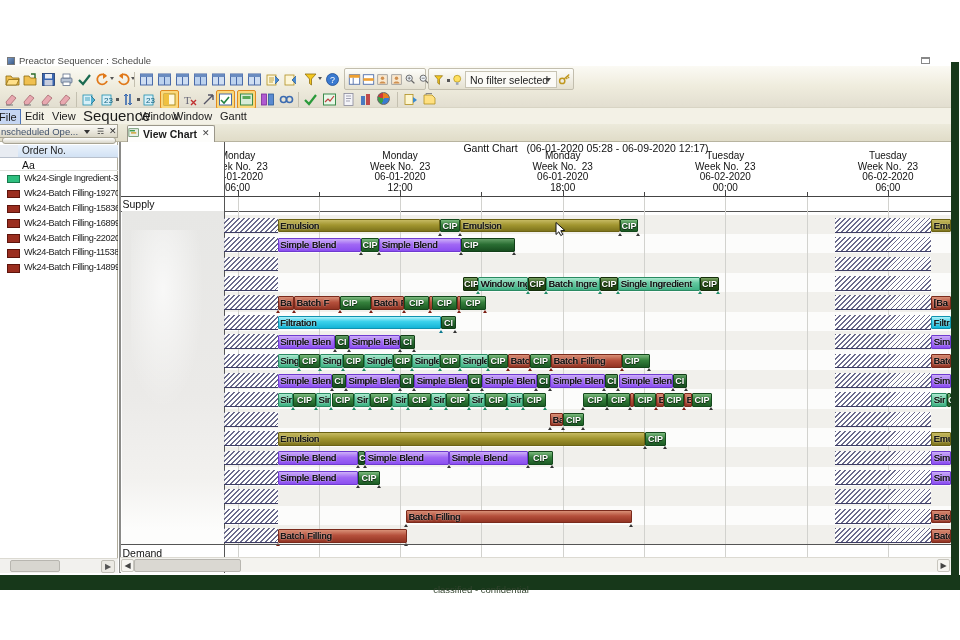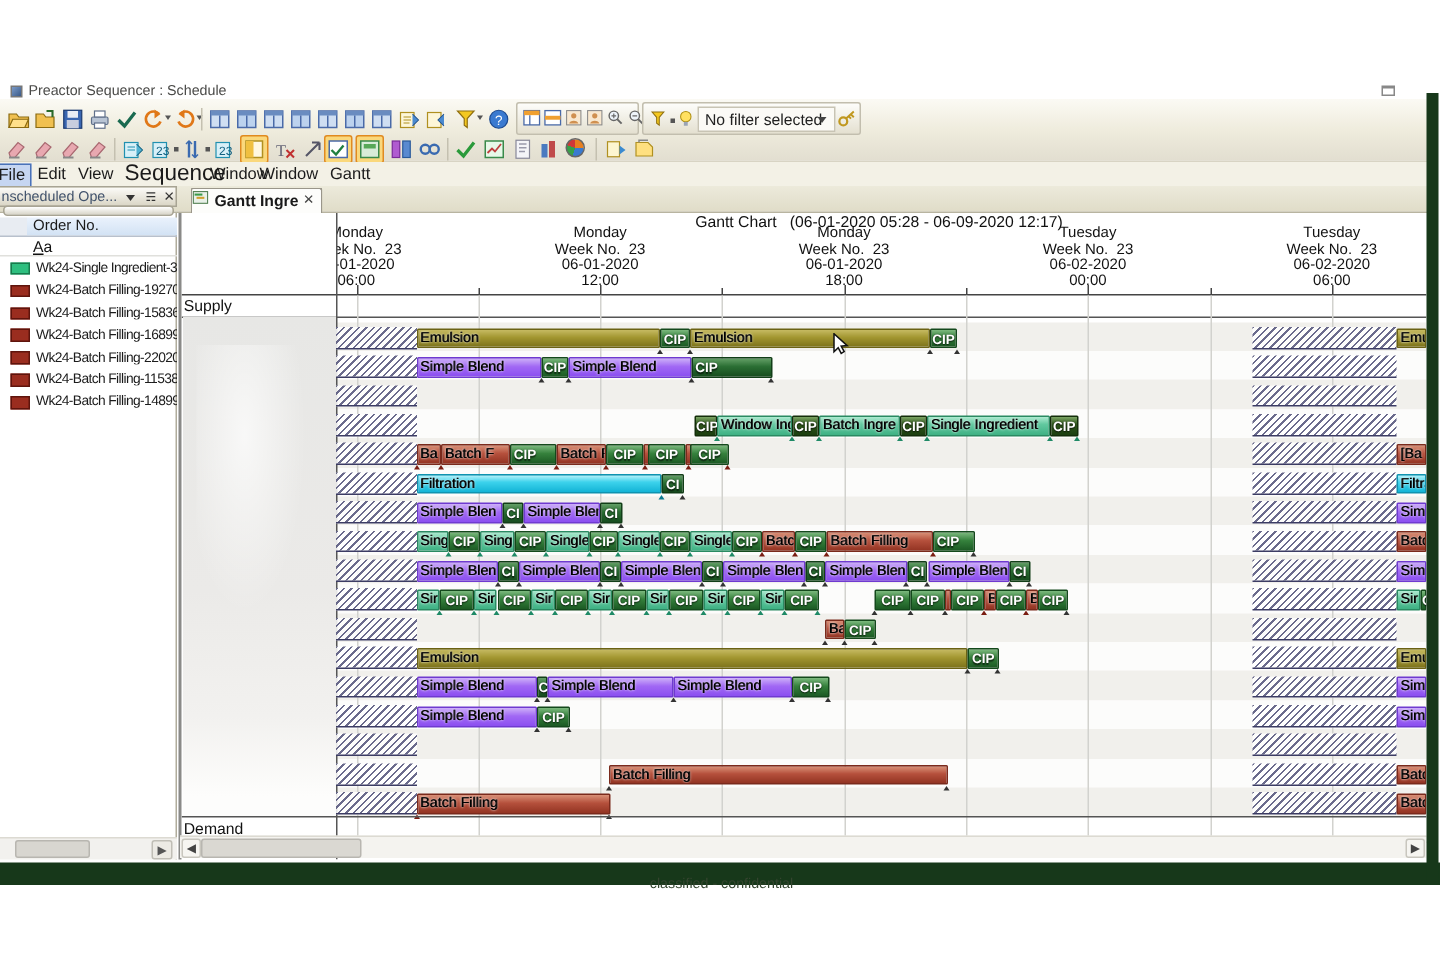--- a/index.html
+++ b/index.html
@@ -246,21 +246,21 @@
 <div class="ab" style="left:0;top:124px;width:118px;height:14px;background:linear-gradient(180deg,#fcfbf8,#dad6c6);border:1px solid #a8a494;border-left:none">
     <div class="ab" style="left:1px;top:1px;font-size:9.5px;color:#41526b;white-space:nowrap">nscheduled Ope...</div>
     <div class="ab" style="left:84px;top:5px;width:0;height:0;border-left:3px solid transparent;border-right:3px solid transparent;border-top:4px solid #333"></div>
     <div class="ab" style="left:97px;top:2px;font-size:8px;color:#333">☴</div>
     <div class="ab" style="left:109px;top:1px;font-size:9px;color:#333">✕</div>
   </div>
 <div class="ab" style="left:127px;top:125px;width:88px;height:17px;background:#fdfdfb;border:1px solid #9a968a;border-bottom:none;border-radius:2px 2px 0 0"><svg width="13" height="13" viewBox="0 0 15 15">
       <rect x="1" y="2" width="11" height="9" fill="#e8f0e8" stroke="#4a7a4a" stroke-width="0.8"></rect>
       <rect x="2" y="3.5" width="6" height="1.6" fill="#3a9a4a"></rect>
       <rect x="3.5" y="6" width="6" height="1.6" fill="#d0a030"></rect>
-    </svg><span style="position:absolute;left:15px;top:2px;font-size:10.5px;font-weight:bold;color:#1a1a1a">Gantt Ingre</span><span style="position:absolute;left:74px;top:2px;font-size:9px;color:#444">✕</span></div>
+    </svg><span style="position:absolute;left:15px;top:2px;font-size:10.5px;font-weight:bold;color:#1a1a1a">View Chart</span><span style="position:absolute;left:74px;top:2px;font-size:9px;color:#444">✕</span></div>
 <div class="ab" style="left:0;top:142px;width:118px;height:431px;background:#fff;border-right:1px solid #b0ac9c"></div>
 <div class="ab" style="left:2px;top:137px;width:114px;height:7px;background:linear-gradient(180deg,#fff,#d8d5c8);border:1px solid #a8a494;border-radius:3px"></div>
 <div class="ab" style="left:0;top:145px;width:18px;height:13px;background:#e8ecf2;border-bottom:1px solid #b8c0cc"></div>
 <div class="ab" style="left:18px;top:145px;width:100px;height:13px;background:linear-gradient(180deg,#eaf2fc,#d2e2f4);border-bottom:1px solid #b8c0cc">
     <span style="position:absolute;left:4px;top:0px;font-size:10px;color:#1a1a1a">Order No.</span>
   </div>
 <div class="ab" style="left:22px;top:159px;font-size:10.5px;color:#111"><span style="text-decoration:underline">A</span>a</div>
 <div class="ab" style="left:0;top:170px;width:118px;height:1px;background:#e0e0dc"></div>
 <div class="ab" style="left:7px;top:174.6px;width:12.5px;height:8.5px;background:#2ebf7f;border:1px solid #177a4c"></div>
 <div class="ab" style="left:24px;top:172.8px;width:94px;font-size:9.2px;letter-spacing:-0.4px;color:#1c1c1c;white-space:nowrap;overflow:hidden">Wk24-Single Ingredient-30</div>

